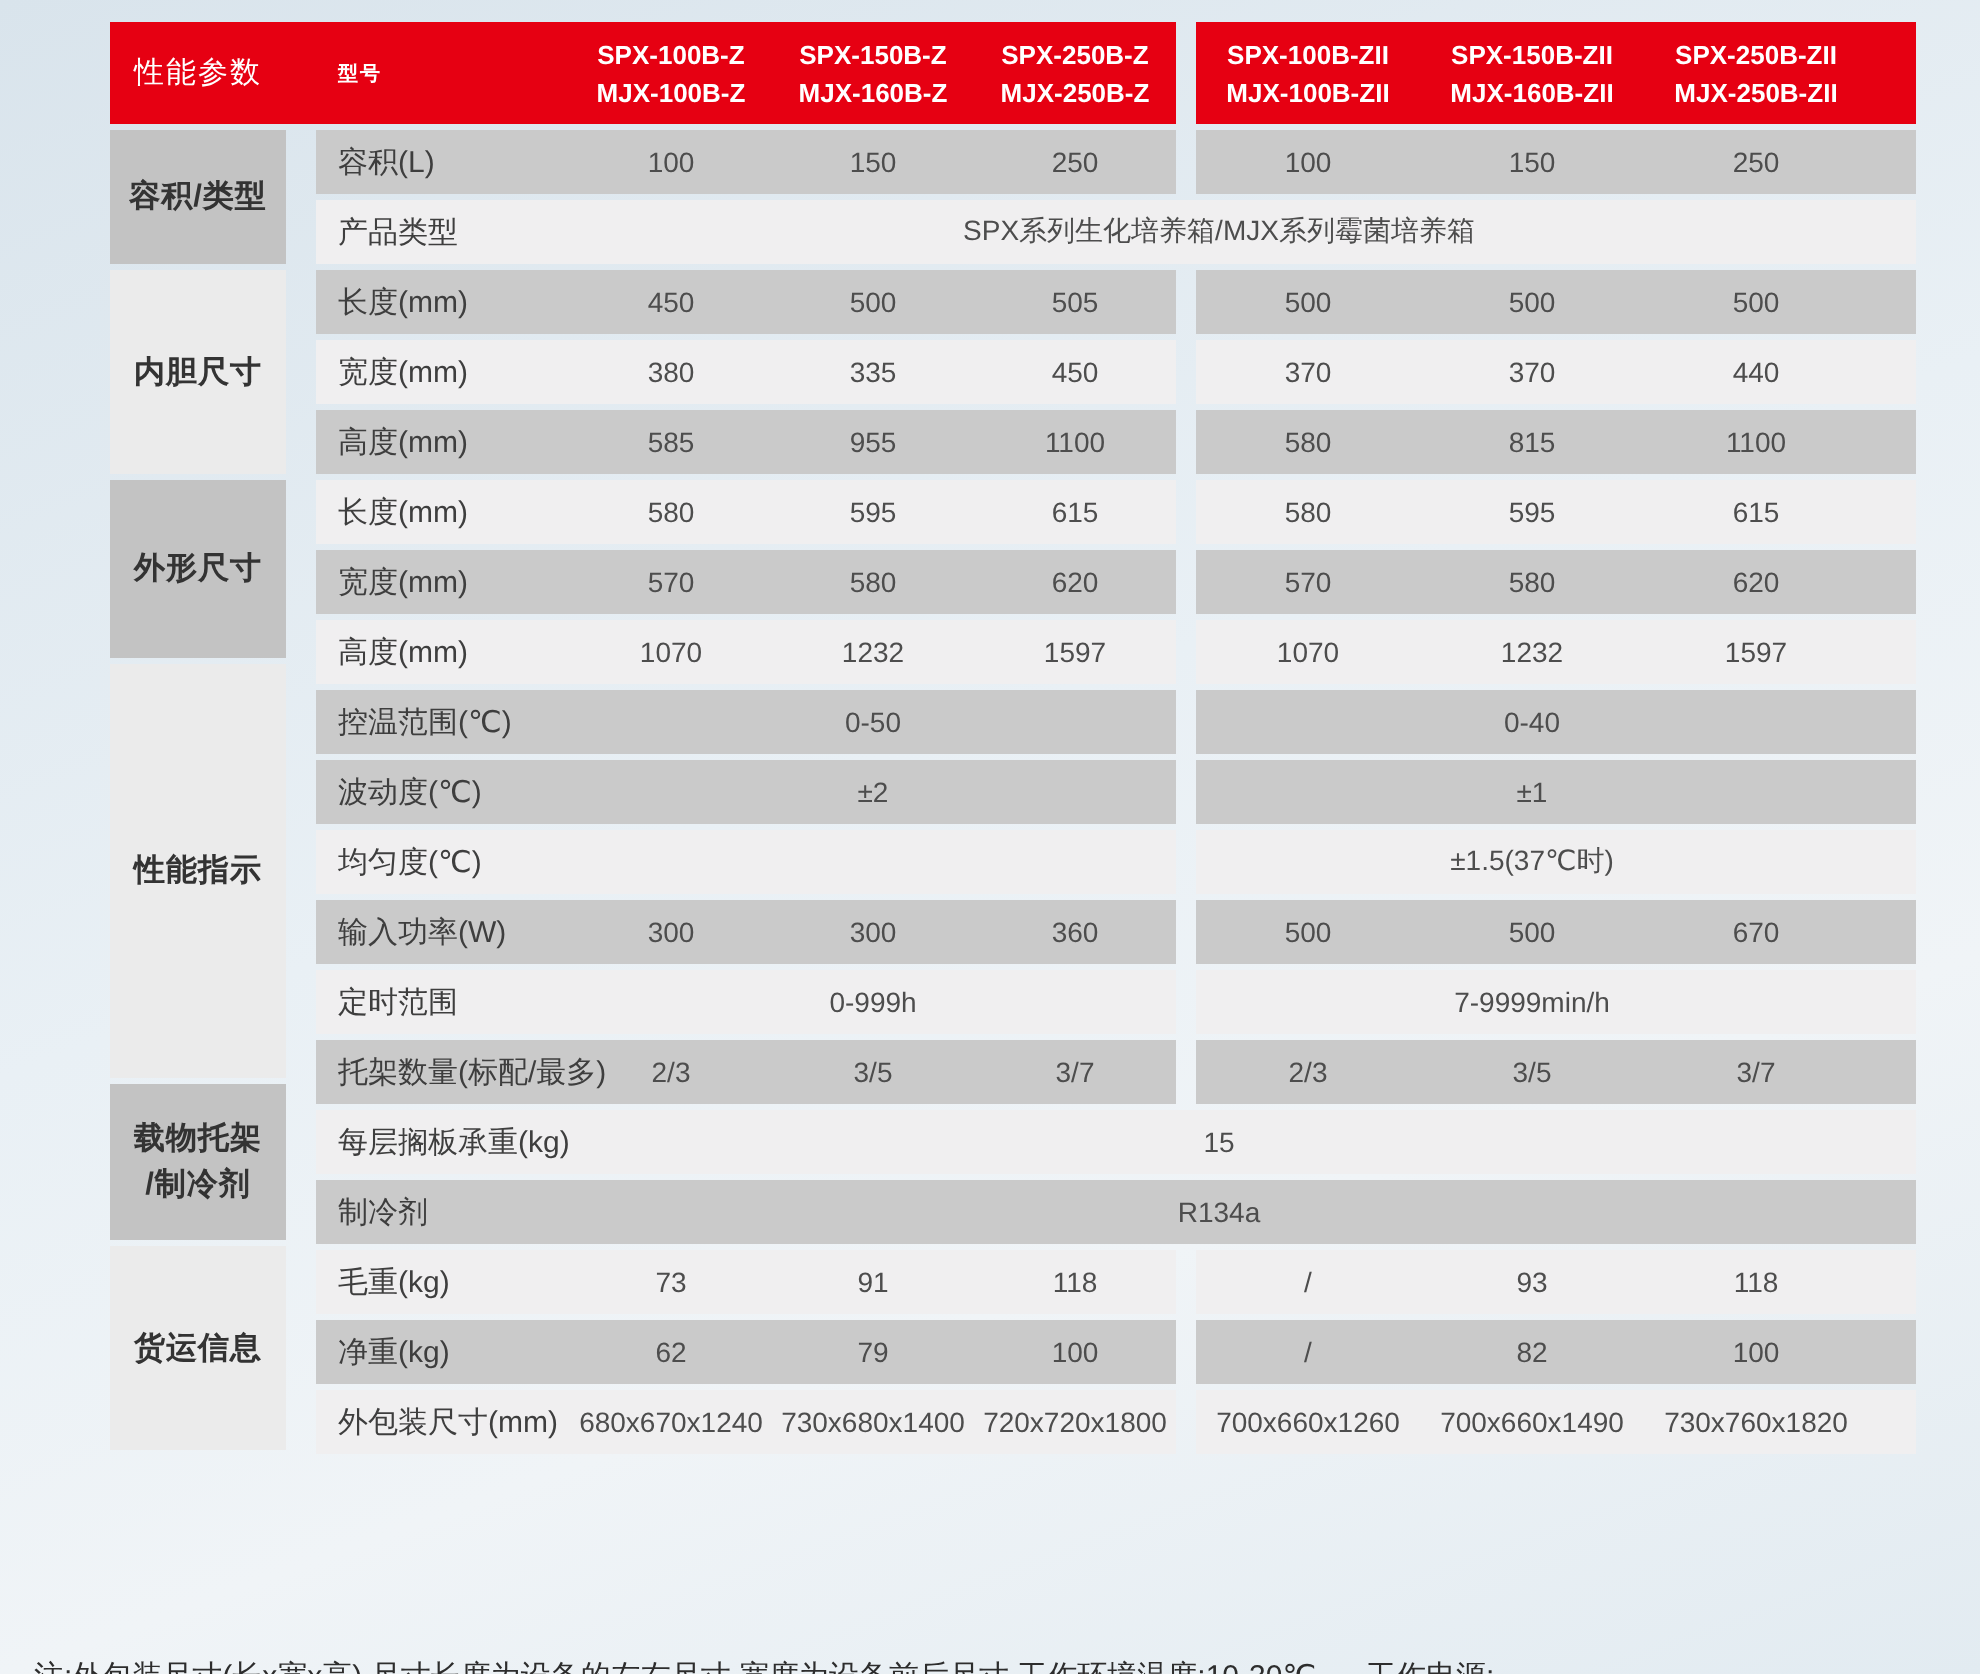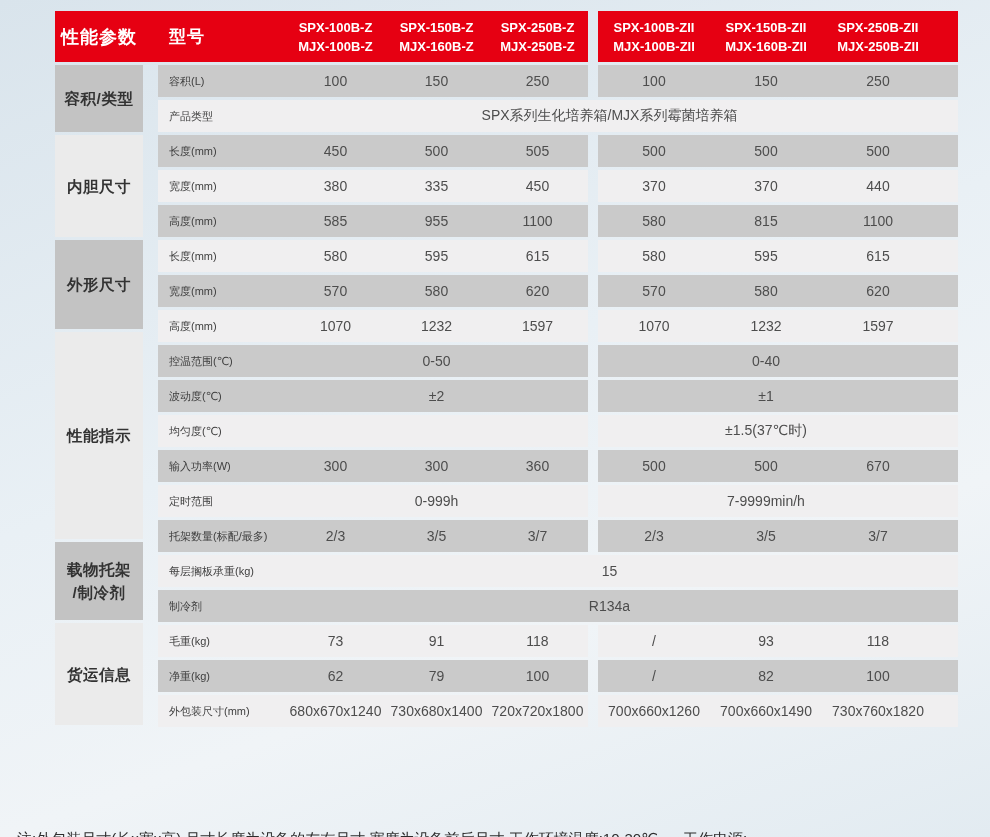--- a/index.html
+++ b/index.html
@@ -14,23 +14,23 @@
   .page{
     position:relative;width:990px;height:837px;overflow:hidden;
     background:linear-gradient(160deg,#d9e4ec 0%,#e9f0f5 45%,#f0f4f7 70%,#e2ebf1 100%);
   }
   .table-wrap{position:absolute;left:55px;top:11px;width:903px;}
 
   
   .thead{display:flex;height:51px;margin-bottom:3px;}
   .hdr-left{width:533px;margin-right:10px;background:var(--red);display:flex;align-items:center;}
   .hdr-right{width:360px;background:var(--red);display:flex;align-items:center;}
-  .corner{width:88px;text-align:center;font-weight:bold;color:#fff;font-size:18px;letter-spacing:1px;}
+  .corner{width:88px;text-align:center;font-weight:normal;color:#fff;font-size:15px;letter-spacing:1px;}
   .hgap{width:15px;}
-  .hmodel{width:127px;padding-left:11px;box-sizing:border-box;font-weight:bold;color:#fff;font-size:17px;letter-spacing:1px;}
+  .hmodel{width:127px;padding-left:11px;box-sizing:border-box;font-weight:bold;color:#fff;font-size:10px;letter-spacing:1px;}
   .hcol{width:101px;text-align:center;color:#fff;font-weight:bold;font-size:13px;line-height:19px;white-space:nowrap;}
   .hcol.wide{width:112px;}
   .hpad{width:24px;}
 
   
   .tbody{display:flex;}
   .left-col{width:88px;margin-right:15px;display:flex;flex-direction:column;}
   .section-cell{
     margin-bottom:3px;display:flex;align-items:center;justify-content:center;
     font-weight:bold;color:#333;font-size:15.5px;text-align:center;
@@ -39,21 +39,21 @@
   .sec-dark{background:var(--sec-dark);}
   .sec-light{background:var(--sec-light);}
   .rows{width:800px;display:flex;flex-direction:column;}
   .row{display:flex;height:32px;margin-bottom:3px;}
   .blockA{width:430px;display:flex;align-items:center;}
   .blockB{width:360px;display:flex;align-items:center;}
   .blockFull{width:800px;display:flex;align-items:center;}
   .vgap{width:10px;}
   .dark{background:var(--stripe-dark);}
   .light{background:var(--stripe-light);}
-  .plabel{width:127px;padding-left:11px;box-sizing:border-box;font-size:11px;color:#3e3e3e;white-space:nowrap;flex-shrink:0;}
+  .plabel{width:127px;padding-left:11px;box-sizing:border-box;font-size:15px;color:#3e3e3e;white-space:nowrap;flex-shrink:0;}
   .val{text-align:center;font-size:14px;color:#4d4d4d;white-space:nowrap;}
   .c1{width:101px;}
   .c2{width:112px;}
   .spanz{width:303px;}
   .spanzii{width:336px;}
   .tpad{width:24px;}
   .spanall{flex:1;padding-right:24px;text-align:center;}
 
   
   .note{position:absolute;left:17px;top:764px;width:960px;font-size:15px;line-height:30px;color:#2d2d2d;white-space:pre-wrap;}

